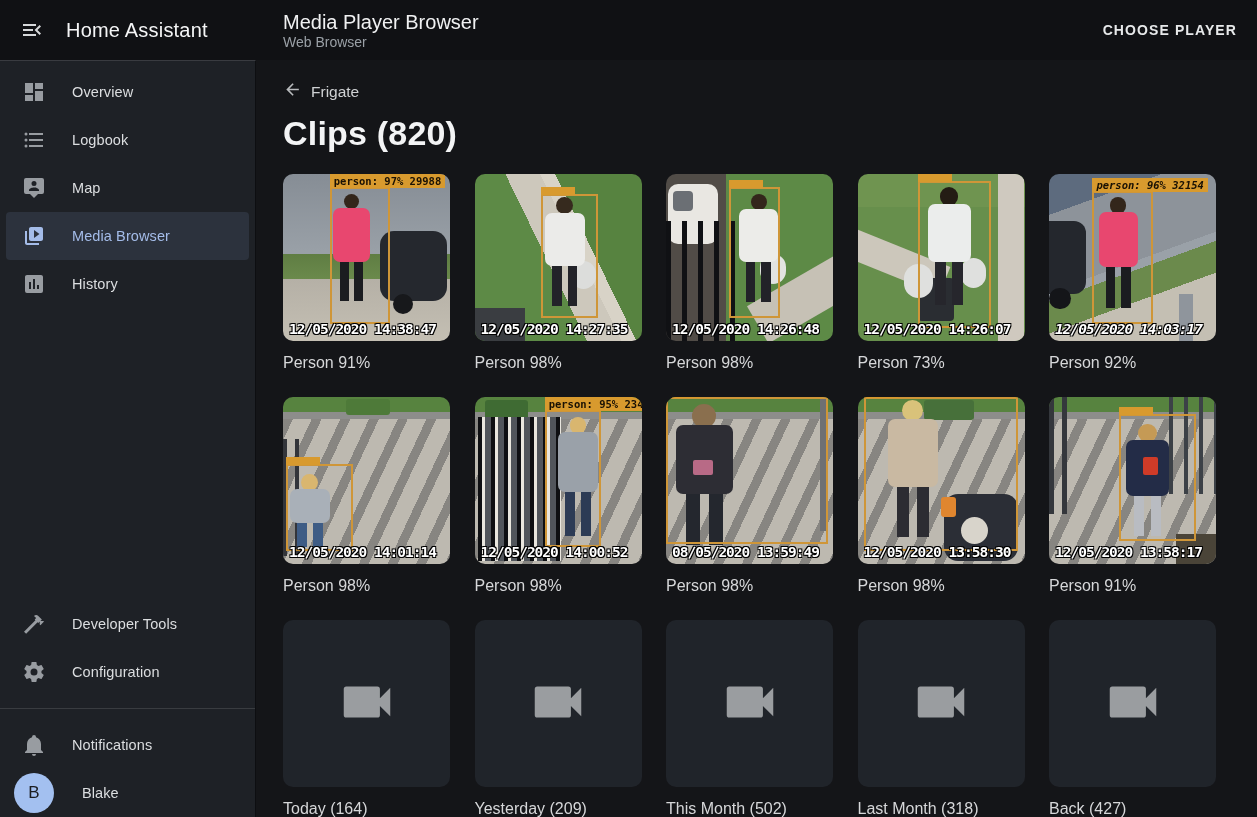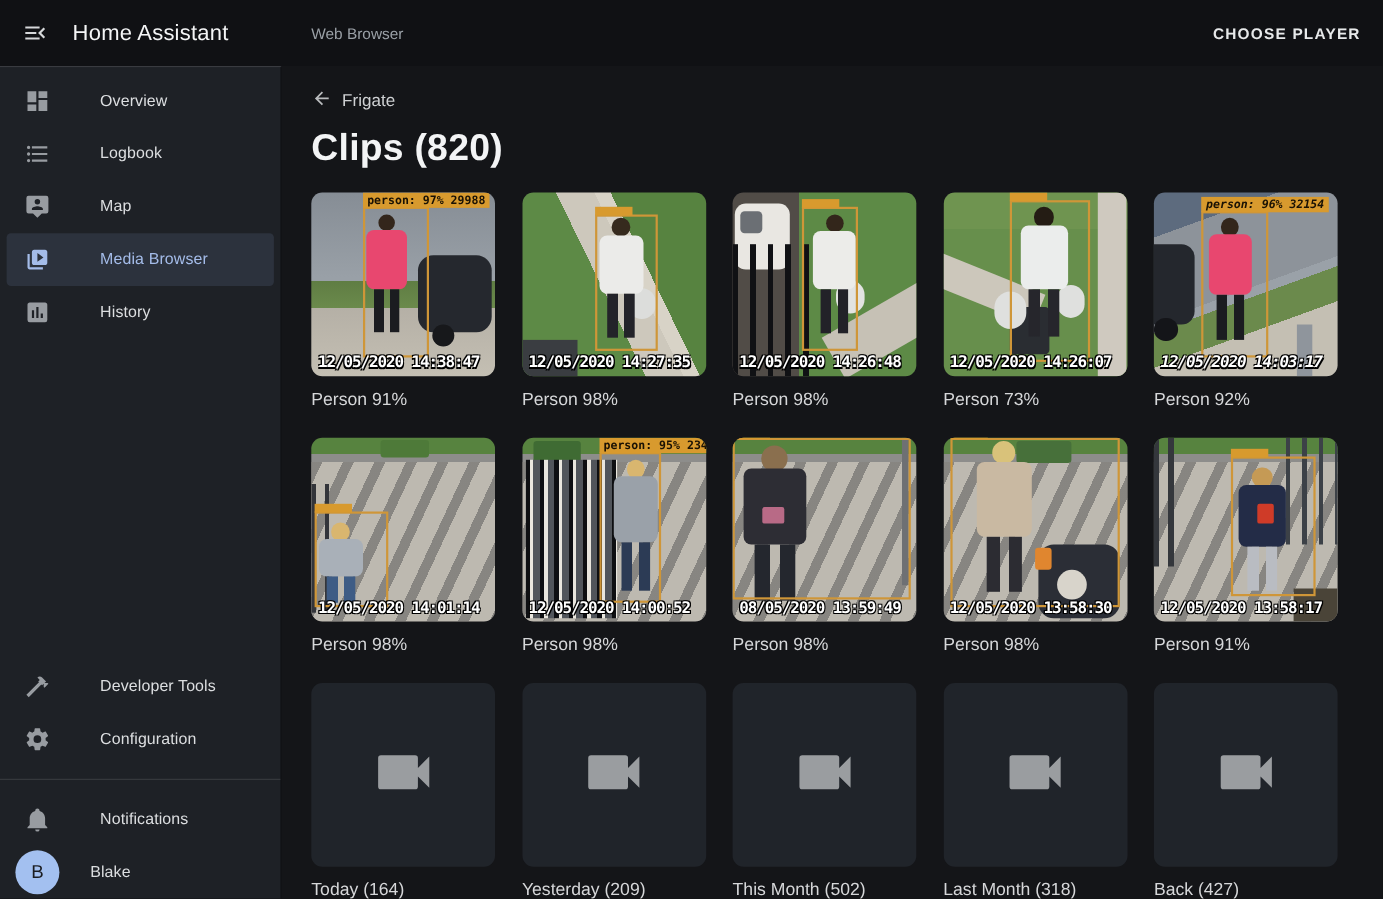--- a/index.html
+++ b/index.html
@@ -21,21 +21,21 @@
 
   
   .body-row { flex:1; display:flex; min-height:0; }
 
   
   .sidebar { width:256px; flex:none; background:#1e2126; border-top:1px solid rgba(255,255,255,.12);
     border-right:1px solid rgba(0,0,0,.55); display:flex; flex-direction:column; padding-top:7px; }
   .side-item { height:48px; margin:0 6px; border-radius:4px; display:flex; align-items:center; cursor:pointer; color:#dcdee0; }
   .side-item .s-icon { width:24px; height:24px; margin-left:16px; color:#989ca1; flex:none; }
   .side-item .s-icon svg { width:24px; height:24px; }
-  .side-item .s-label { margin-left:45px; font-size:14.5px; font-weight:500; letter-spacing:.1px; }
+  .side-item .s-label { margin-left:26px; font-size:14.5px; font-weight:500; letter-spacing:.1px; }
   .side-item.selected { background:#2c323d; color:#a4bce9; }
   .side-item.selected .s-icon { color:#a4bce9; }
   .side-spacer { flex:1; }
   .side-divider { height:1px; background:rgba(255,255,255,.12); margin:12px 0; }
   .avatar { width:40px; height:40px; border-radius:50%; background:#a3c0f0; color:#1b1d21; margin-left:8px;
     display:flex; align-items:center; justify-content:center; font-size:17px; font-weight:500; flex:none; }
   .side-item.user .s-label { margin-left:28px; }
 
   
   .content { flex:1; background:#141518; padding:20px 26px 0 27px; overflow:hidden; }
@@ -86,20 +86,21 @@
       <button class="menu-btn" aria-label="menu">
         <span>
           <svg viewBox="0 0 24 24" fill="currentColor">
               <path d="M21,15.61L19.59,17L14.58,12L19.59,7L21,8.39L17.44,12L21,15.61M3,6H16V8H3V6M3,13V11H13V13H3M3,18V16H16V18H3Z"></path>
             </svg>
         </span>
       </button>
       <div class="app-title">Home Assistant</div>
     </div>
     <div class="appbar-center">
+      <div class="page-title">Media Player Browser</div>
       <div class="page-subtitle">Web Browser</div>
     </div>
     <button class="choose-player">CHOOSE PLAYER</button>
   </header>
 
   <div class="body-row">
 
     <nav class="sidebar">
       <div id="side-top">
   <div class="side-item">

